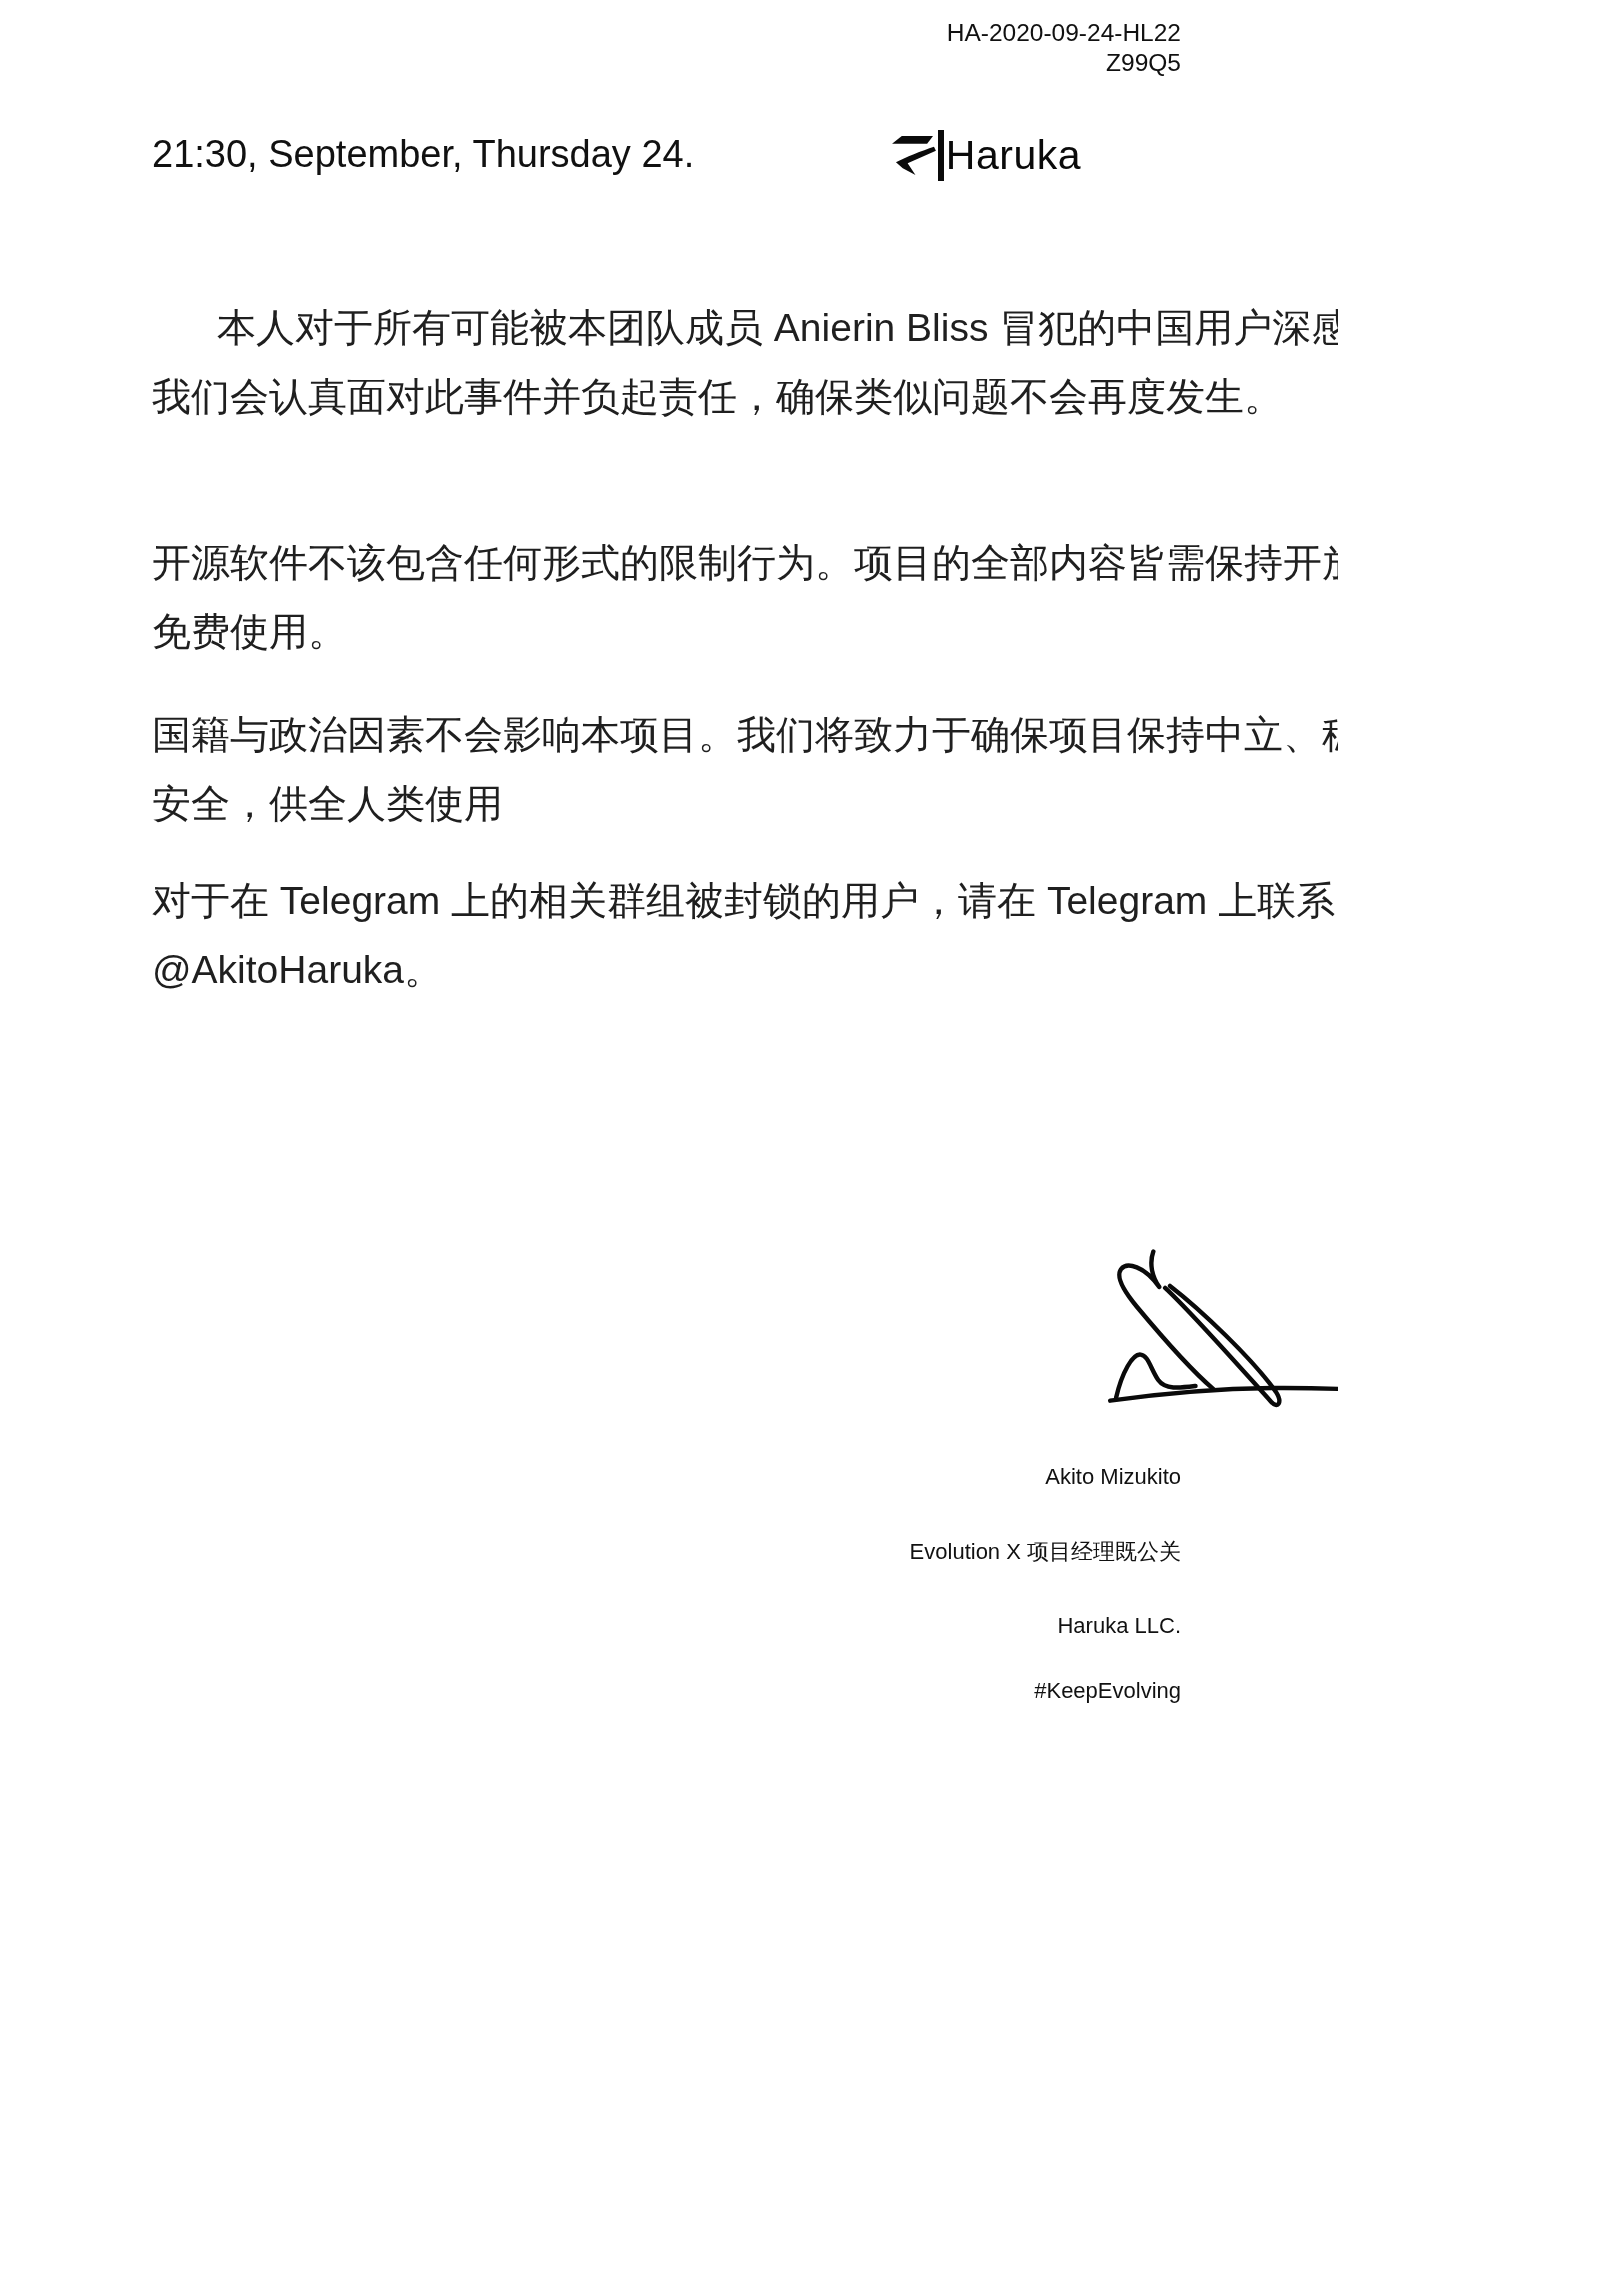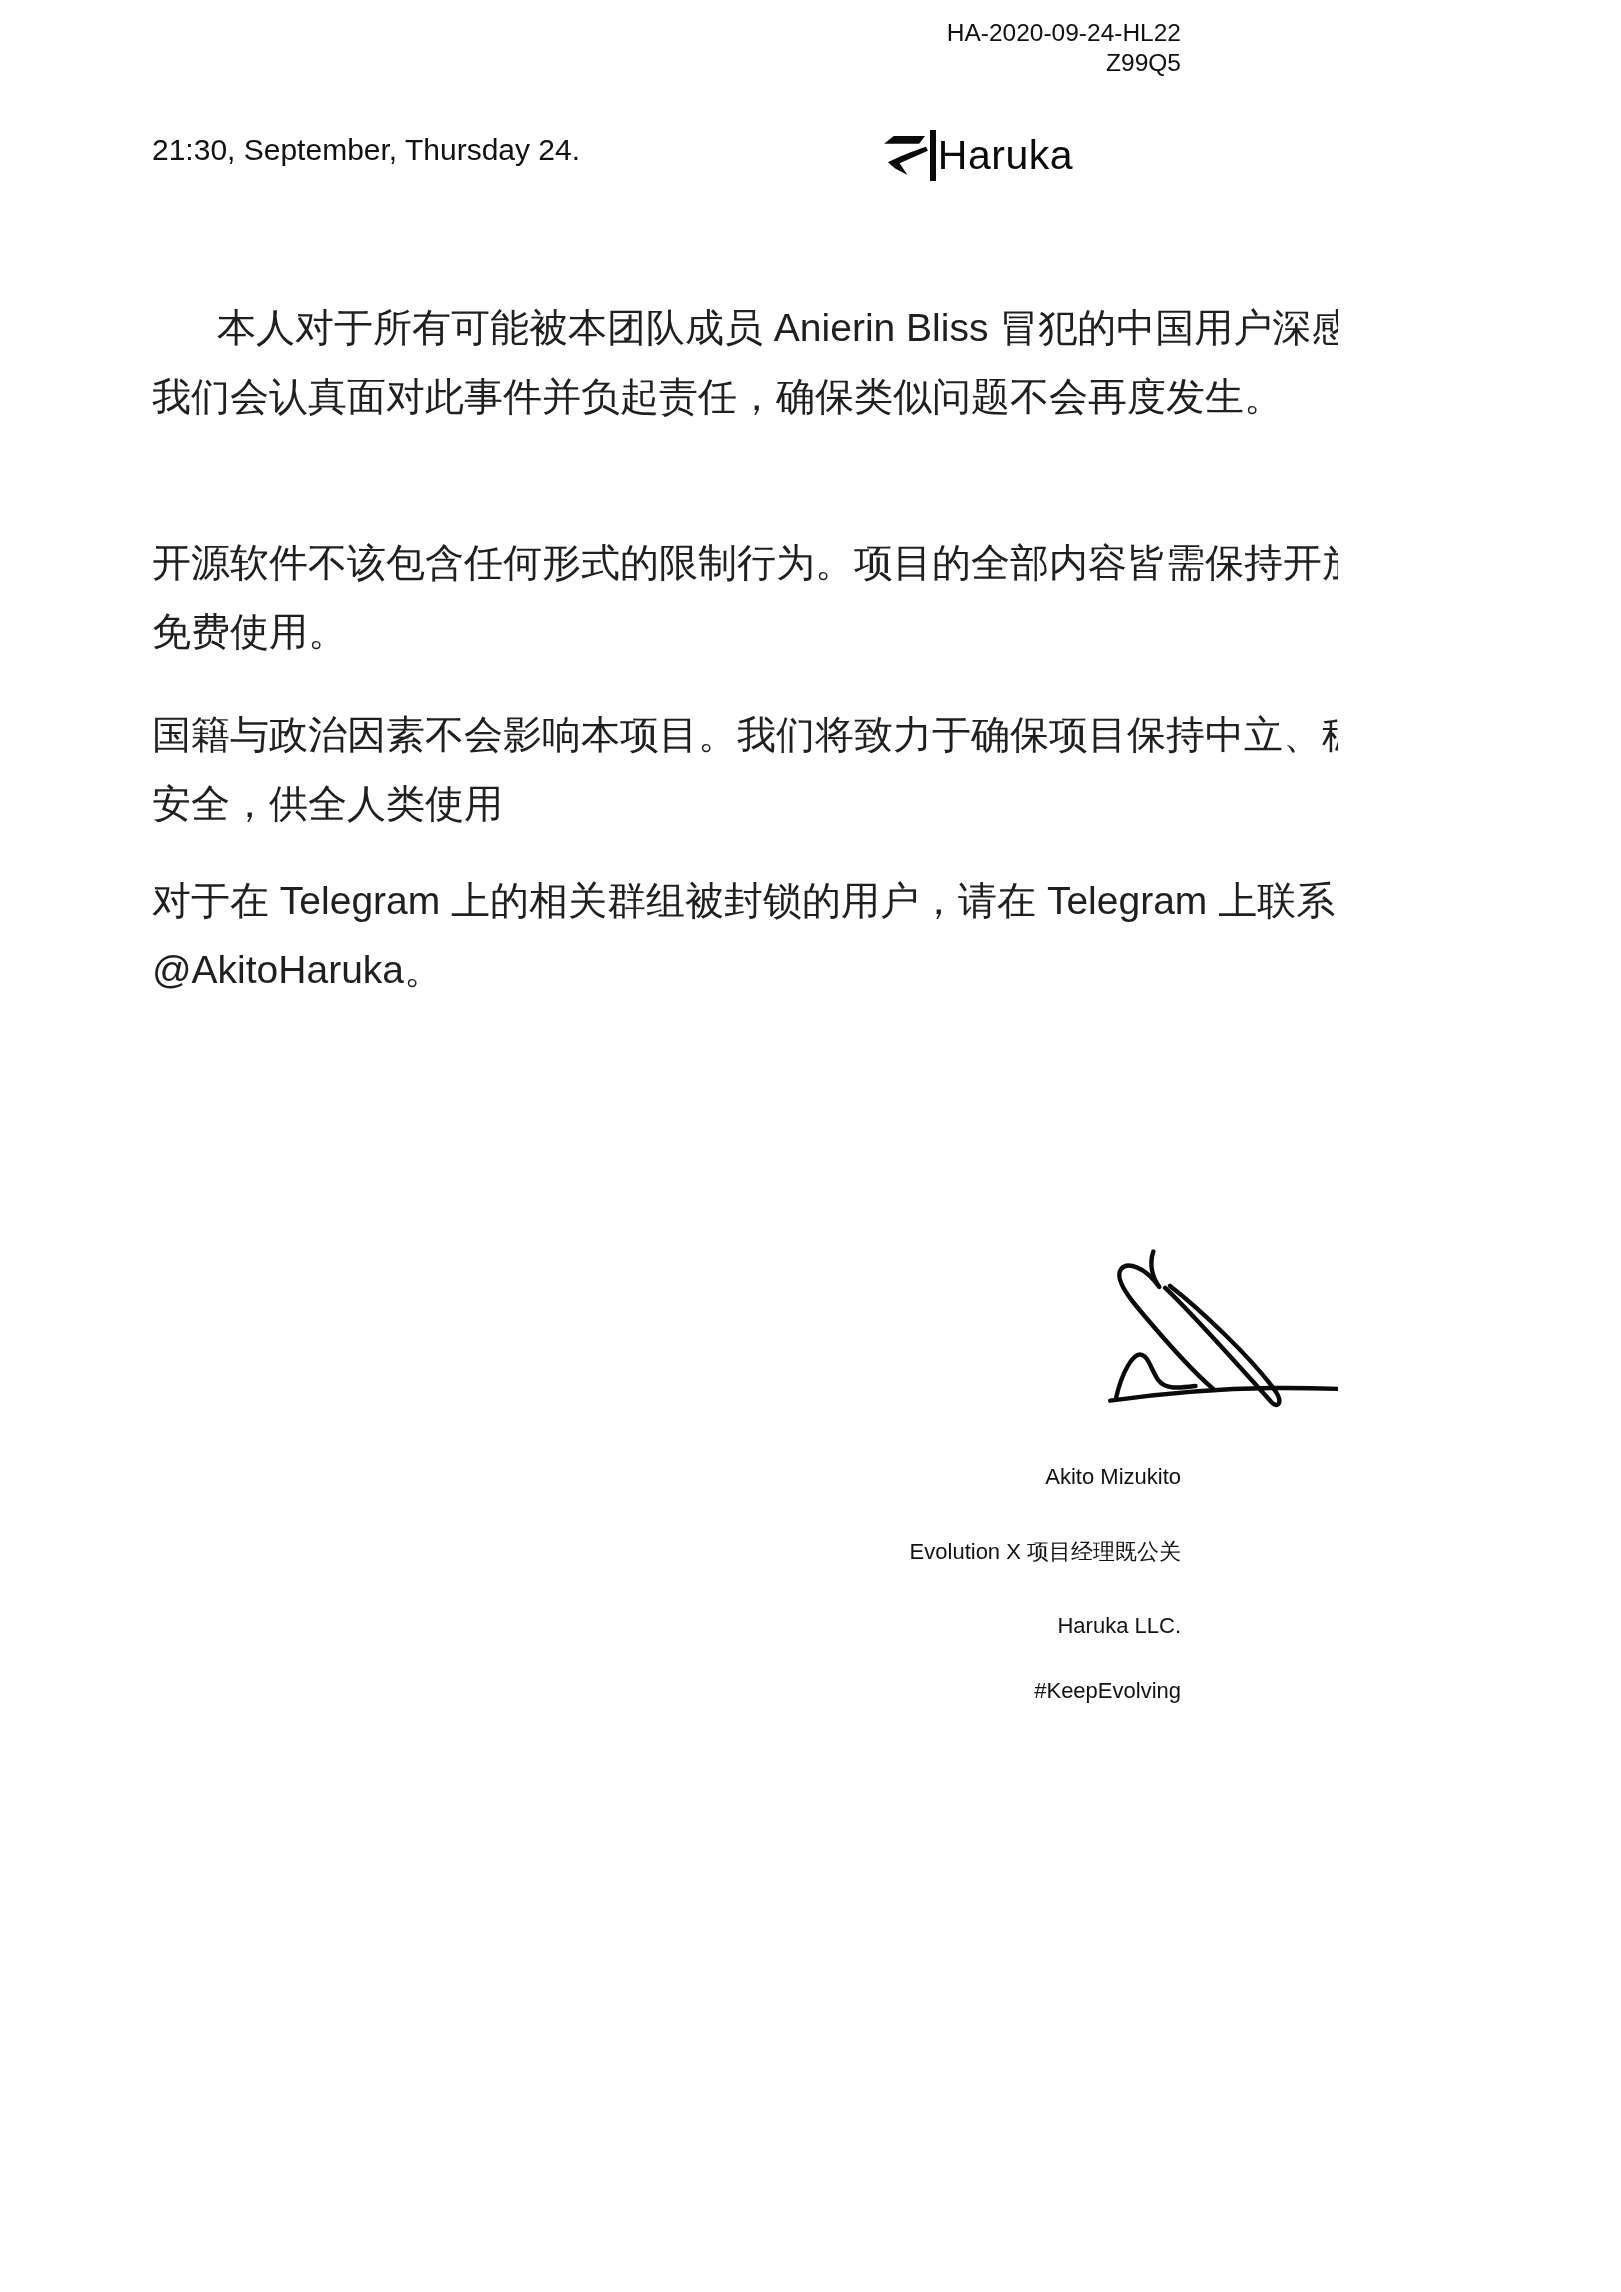--- a/index.html
+++ b/index.html
@@ -18,27 +18,27 @@
     right: 157px;
     text-align: right;
     font-size: 24.5px;
     line-height: 30px;
     color: #111111;
   }
   .date-line {
     position: absolute;
     left: 152px;
     top: 133px;
-    font-size: 30px;
+    font-size: 38px;
     color: #111111;
   }
   .logo {
     position: absolute;
     top: 125px;
-    right: 265px;
+    right: 257px;
     height: 61px;
     display: flex;
     align-items: center;
     gap: 2px;
   }
   .logo-mark { width: 45px; height: 39px; display: block; }
   .logo-divider {
     width: 5.9px;
     height: 51px;
     background: #0a0a0a;

